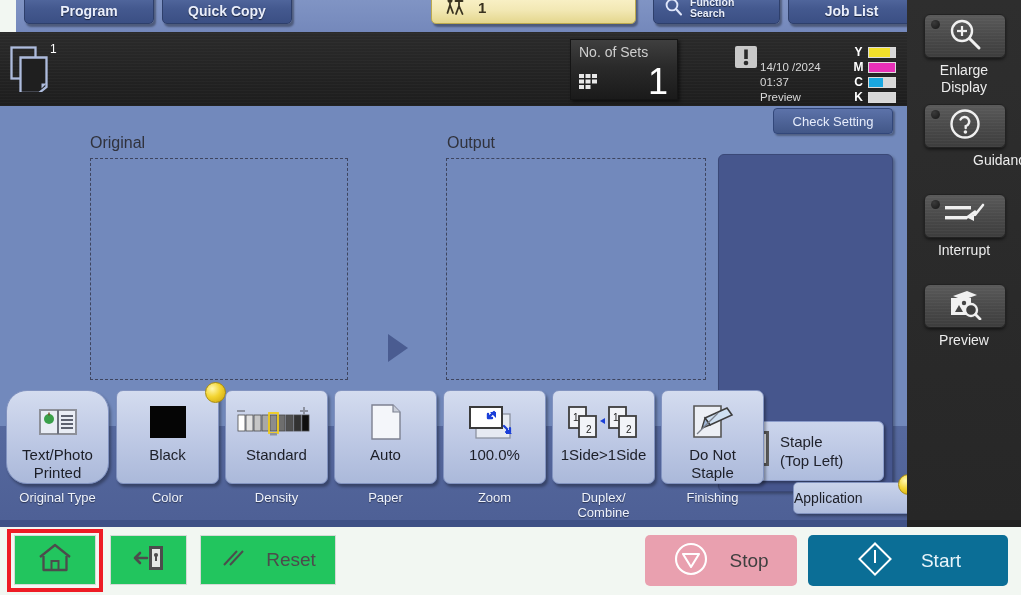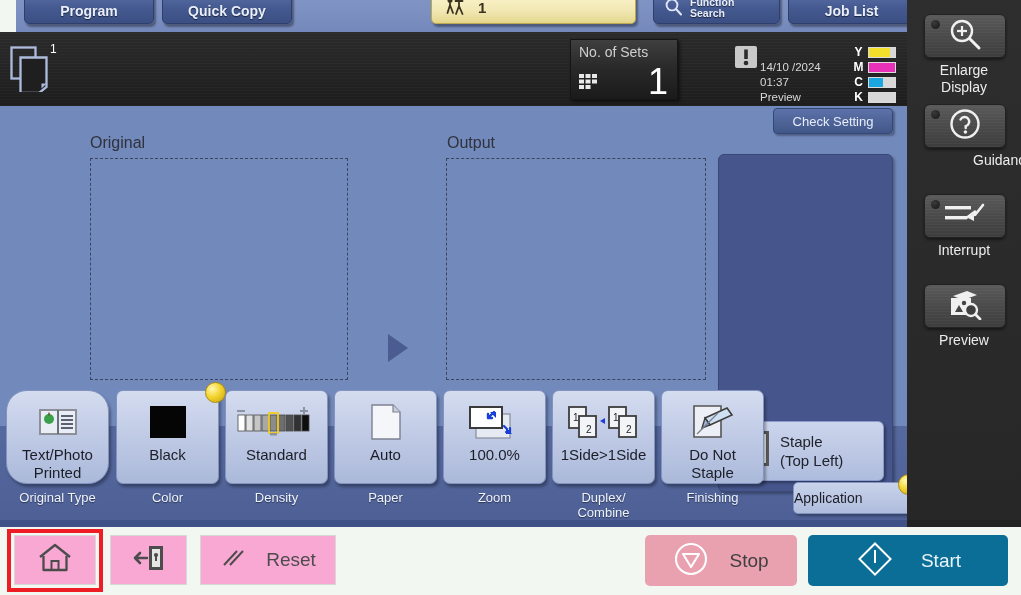--- a/index.html
+++ b/index.html
@@ -180,21 +180,21 @@
 
   
   .bottombar {
     position:absolute; left:0; top:520px; width:1021px; height:75px;
     background:#f2f7f2;
   }
   .bb-topline { position:absolute; left:0; top:0; width:907px; height:7px; background:#3f5186; }
   .bb-topline-r { position:absolute; left:907px; top:0; width:114px; height:7px; background:#222; }
 
   .greybtn {
-    position:absolute; background:#f9a8d4; border:1px solid #d6dad6;
+    position:absolute; background:#22c55e; border:1px solid #d6dad6;
     display:flex; align-items:center; justify-content:center;
   }
   #btn-home { left:14px; top:535px; width:82px; height:50px; }
   #home-highlight {
     position:absolute; left:7px; top:529px; width:96px; height:63px;
     border:4px solid #ee1c25; background:transparent; pointer-events:none;
   }
   #btn-logout { left:110px; top:535px; width:77px; height:50px; }
   #btn-reset  { left:200px; top:535px; width:136px; height:50px; gap:18px; }
   .reset-txt { color:#4c4c4c; font-size:19px; }

